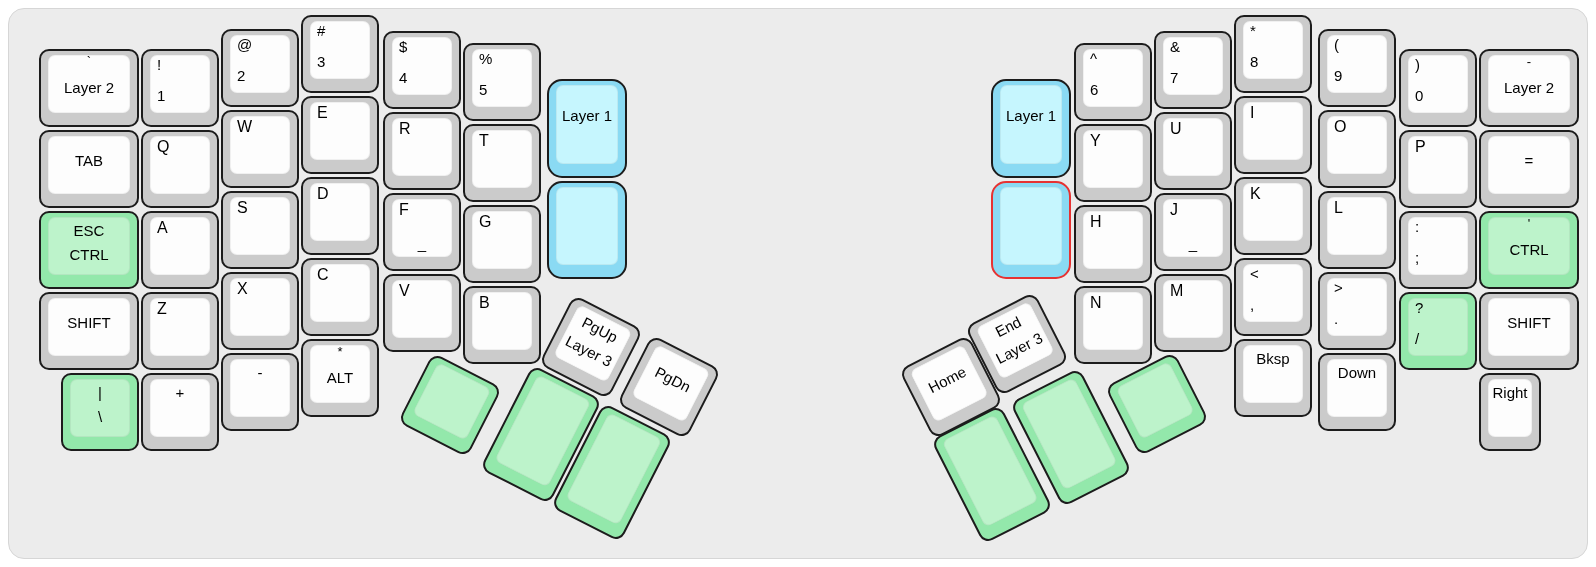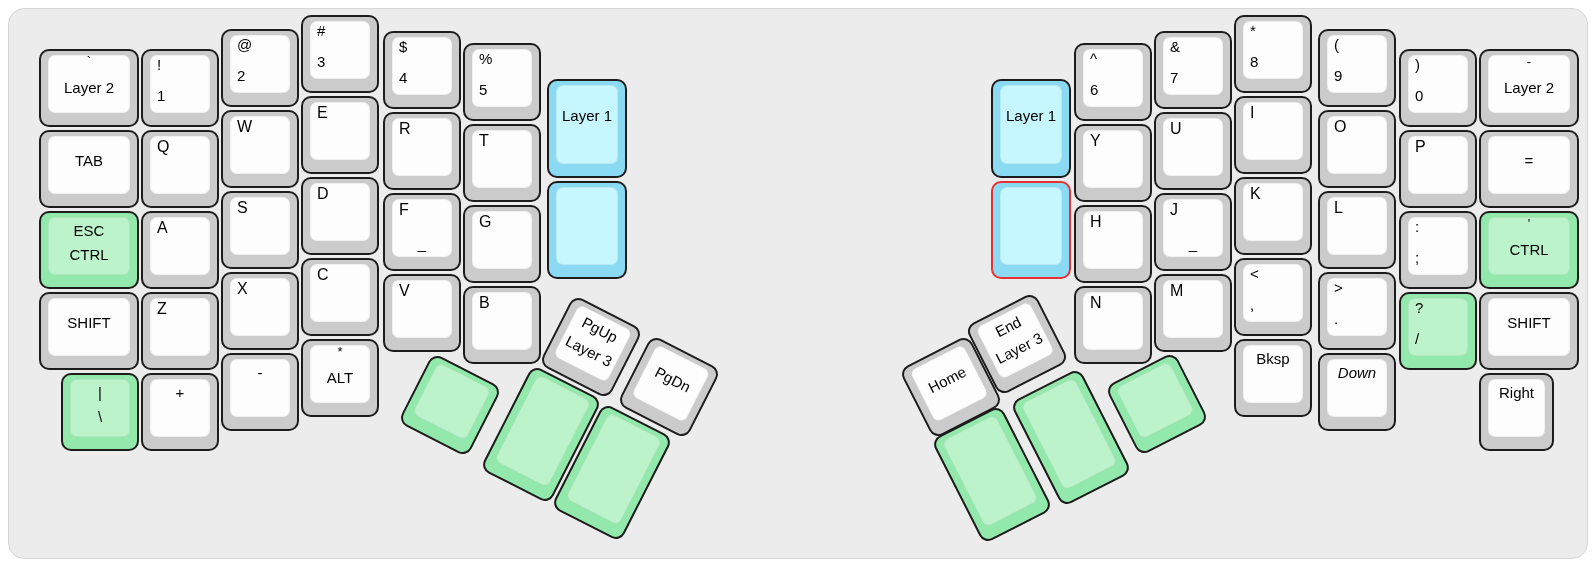--- a/index.html
+++ b/index.html
@@ -19,21 +19,21 @@
     border-radius:10px;
   }
   .key .cap{
     position:absolute;left:7px;right:7px;top:4px;bottom:12px;
     border-radius:7px;border:1px solid rgba(0,0,0,0.05);
   }
   .c-gray{background:var(--gray-outer,#cbcbcb);}
   .c-gray .cap{background:var(--gray-inner,#fdfdfd);}
   .c-green{background:var(--green-outer,#93e8ab);}
   .c-green .cap{background:var(--green-inner,#bdf3cb);}
-  .c-blue{background:var(--blue-outer,#8adaf3);}
+  .c-blue{background:var(--blue-outer,#8adaf3);border-radius:15px;}
   .c-blue .cap{background:var(--blue-inner,#c6f6fe);}
   .sel{border:2px solid var(--sel-border,#e63232);}
   .lab{position:absolute;font-size:15px;line-height:1.15;color:#000;white-space:pre;}
   .l-letter{left:14px;top:6px;font-size:16px;}
   .l-d1{left:14px;top:5px;}
   .l-d2{left:14px;top:36px;}
   .l-cen{left:0;right:0;text-align:center;top:27%;}
   .l-centop{left:0;right:0;text-align:center;top:9px;}
   .l-c21{left:0;right:0;text-align:center;top:9px;}
   .l-c22{left:0;right:0;text-align:center;top:33px;}
@@ -275,21 +275,21 @@
       </div>
       <div class="key c-gray t-letter" style="left: 1309px; top: 182px; width: 78px; height: 78px;">
         <div class="cap"></div>
         <div class="lab l-letter">L</div>
       </div>
       <div class="key c-gray t-dual" style="left: 1309px; top: 263px; width: 78px; height: 78px;">
         <div class="cap"></div>
         <div class="lab l-d1">&gt;</div>
         <div class="lab l-d2">.</div>
       </div>
-      <div class="key c-gray t-centop" style="left: 1309px; top: 344px; width: 78px; height: 78px; font-style: italic;">
+      <div class="key c-gray t-centop" style="left: 1309px; top: 344px; width: 78px; height: 78px;">
         <div class="cap"></div>
         <div class="lab l-centop">Down</div>
       </div>
       <div class="key c-gray t-dual" style="left: 1390px; top: 40px; width: 78px; height: 78px;">
         <div class="cap"></div>
         <div class="lab l-d1">)</div>
         <div class="lab l-d2">0</div>
       </div>
       <div class="key c-gray t-letter" style="left: 1390px; top: 121px; width: 78px; height: 78px;">
         <div class="cap"></div>
@@ -316,21 +316,21 @@
       </div>
       <div class="key c-green t-cen2" style="left: 1470px; top: 202px; width: 100px; height: 78px;">
         <div class="cap"></div>
         <div class="lab l-c21 small">'</div>
         <div class="lab l-c22">CTRL</div>
       </div>
       <div class="key c-gray t-cen" style="left: 1470px; top: 283px; width: 100px; height: 78px;">
         <div class="cap"></div>
         <div class="lab l-cen">SHIFT</div>
       </div>
-      <div class="key c-gray t-centop" style="left: 1470px; top: 364px; width: 75px; height: 78px;">
+      <div class="key c-gray t-centop" style="left: 1470px; top: 364px; width: 62px; height: 78px;">
         <div class="cap"></div>
         <div class="lab l-centop">Right</div>
       </div>
       <div class="key c-gray t-cen" style="left: 903px; top: 339px; width: 78px; height: 78px; transform: rotate(-27deg);">
         <div class="cap"></div>
         <div class="lab l-cen">Home</div>
       </div>
       <div class="key c-gray t-cen2" style="left: 969px; top: 296px; width: 78px; height: 78px; transform: rotate(-27deg);">
         <div class="cap"></div>
         <div class="lab l-c21">End</div>

